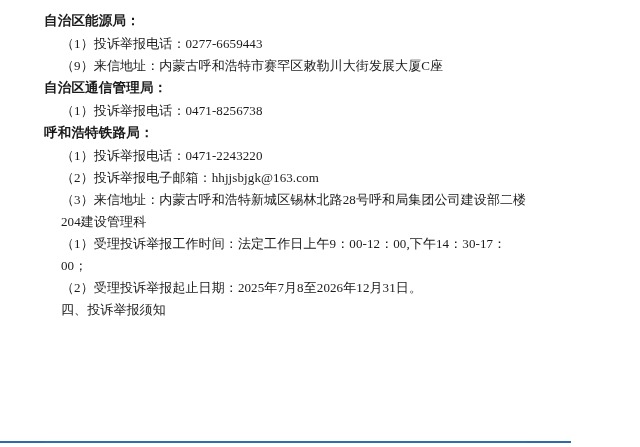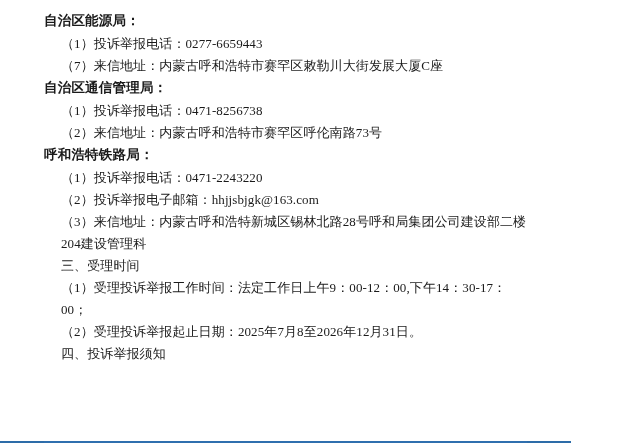--- a/index.html
+++ b/index.html
@@ -67,38 +67,36 @@
   }
 </style>
 </head>
 <body>
 
 <div class="page">
 
   <div>
     <p class="section-title">自治区能源局：</p>
     <p class="item">（1）投诉举报电话：0277-6659443</p>
-    <p class="item">（7）来信地址：内蒙古呼和浩特市赛罕区敕勒川大街发展大厦C座</p>
+    <p class="item">（9）来信地址：内蒙古呼和浩特市赛罕区敕勒川大街发展大厦C座</p>
   </div>
 
   <div>
     <p class="section-title">自治区通信管理局：</p>
     <p class="item">（1）投诉举报电话：0471-8256738</p>
-    <p class="item">（2）来信地址：内蒙古呼和浩特市赛罕区呼伦南路73号</p>
   </div>
 
   <div>
     <p class="section-title">呼和浩特铁路局：</p>
     <p class="item">（1）投诉举报电话：0471-2243220</p>
     <p class="item">（2）投诉举报电子邮箱：hhjjsbjgk@163.com</p>
     <p class="item">（3）来信地址：内蒙古呼和浩特新城区锡林北路28号呼和局集团公司建设部二楼204建设管理科</p>
   </div>
 
   <div>
-    <p class="heading-num">三、受理时间</p>
     <p class="item">（1）受理投诉举报工作时间：法定工作日上午9：00-12：00,下午14：30-17：00；</p>
     <p class="item">（2）受理投诉举报起止日期：2025年7月8至2026年12月31日。</p>
   </div>
 
   <div>
     <p class="heading-num">四、投诉举报须知</p>
   </div>
 
   <div class="footer-rule">
     <div class="inner"></div>

